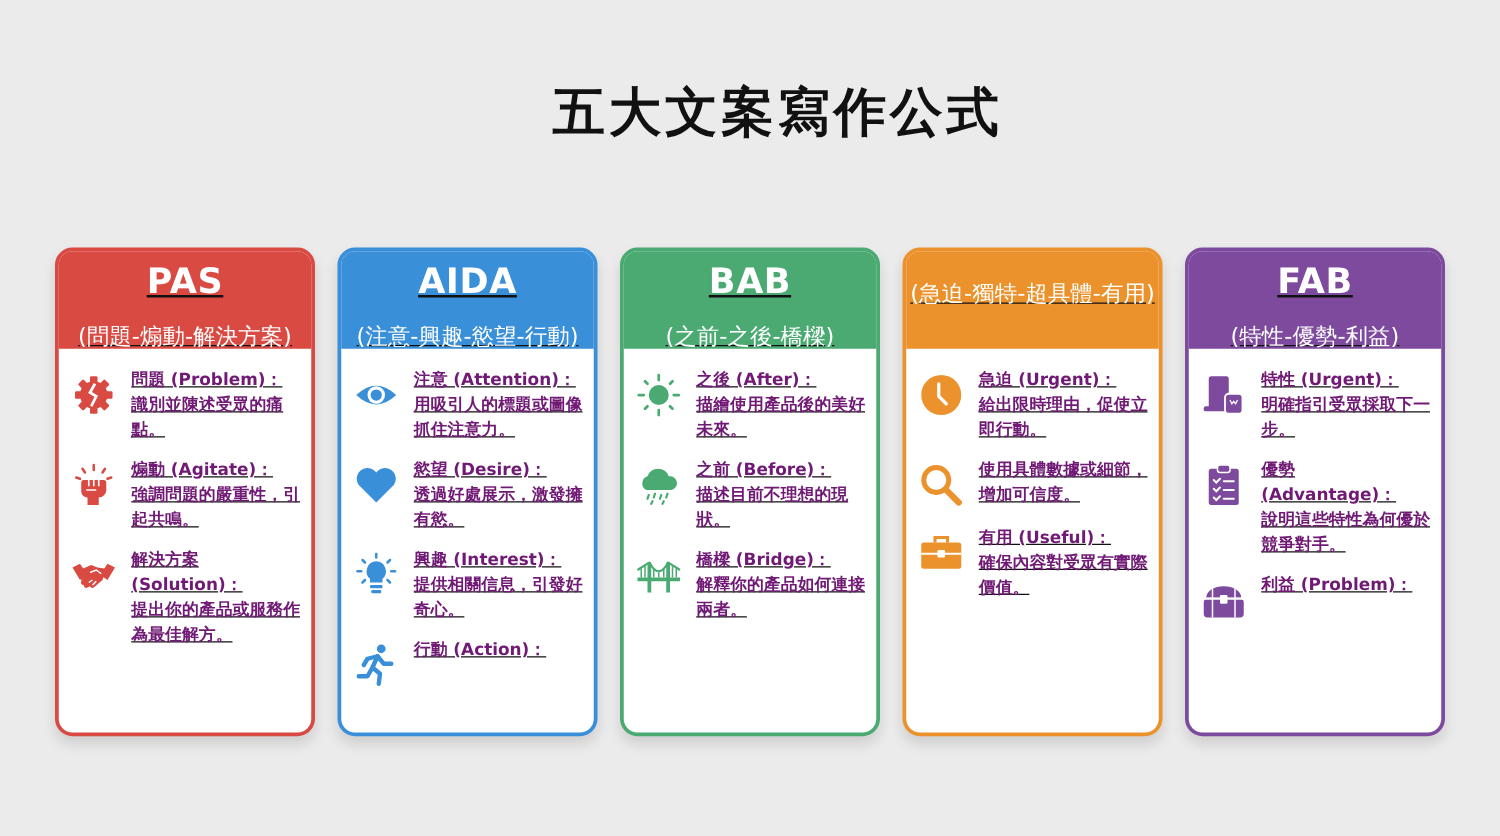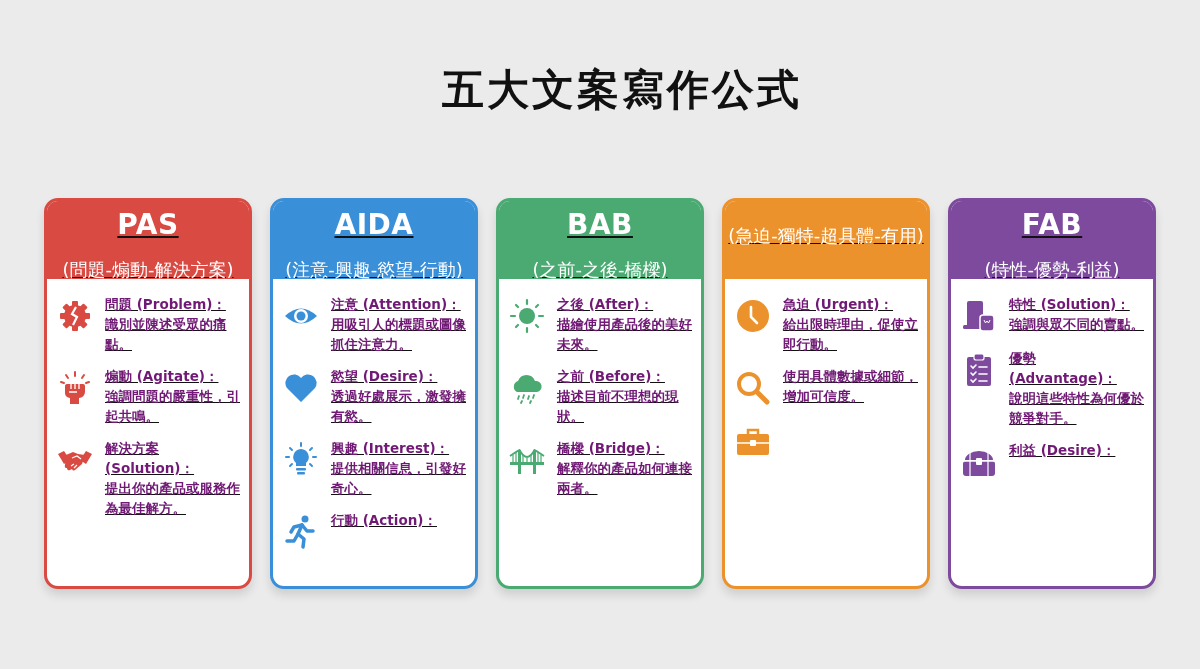--- a/index.html
+++ b/index.html
@@ -335,42 +335,46 @@
       </div>
       <div class="item">
         <span class="item-icon">
           <svg viewBox="0 0 36 36">
               <path d="M13 10 v-4 h10 v4" stroke="#ec922c" stroke-width="2.5" fill="none"></path>
               <rect x="2" y="10" width="32" height="21" rx="2" fill="#ec922c"></rect>
               <line x1="2" y1="19" x2="34" y2="19" stroke="#fff" stroke-width="1.5"></line>
               <rect x="15" y="16" width="6" height="6" rx="1" fill="#fff"></rect>
             </svg>
         </span>
+        <div class="item-text">
+          <div>有用 (Useful)：</div>
+          <div>確保內容對受眾有實際價值。</div>
+        </div>
       </div>
     </div>
   </div>
 
   <div class="card" style="--c:#7d4a9e">
     <div class="card-head">
       <div class="card-name">FAB</div>
       <div class="card-sub">(特性-優勢-利益)</div>
     </div>
     <div class="card-body">
       <div class="item">
         <span class="item-icon">
           <svg viewBox="0 0 36 36">
               <rect x="6" y="3" width="16" height="26" rx="2" fill="#7d4a9e"></rect>
               <rect x="2" y="27" width="18" height="4" rx="1.5" fill="#7d4a9e"></rect>
               <rect x="19" y="17" width="14" height="16" rx="3" fill="#7d4a9e" stroke="#fff" stroke-width="1.5"></rect>
               <path d="M23 22 l1.5 3 l1.5 -2 l1.5 2 l1.5 -3" stroke="#fff" stroke-width="1" fill="none"></path>
             </svg>
         </span>
         <div class="item-text">
-          <div>特性 (Solution)：</div>
-          <div>強調與眾不同的賣點。</div>
+          <div>特性 (Urgent)：</div>
+          <div>明確指引受眾採取下一步。</div>
         </div>
       </div>
       <div class="item">
         <span class="item-icon">
           <svg viewBox="0 0 36 36">
               <rect x="6" y="5" width="24" height="29" rx="2" fill="#7d4a9e"></rect>
               <rect x="13" y="2" width="10" height="6" rx="2" fill="#7d4a9e" stroke="#fff" stroke-width="1.2"></rect>
               <g stroke="#fff" stroke-width="1.6" fill="none" stroke-linecap="round">
                 <path d="M10 14 l2 2 l3 -3"></path>
                 <line x1="18" y1="15" x2="26" y2="15"></line>
@@ -391,19 +395,19 @@
           <svg viewBox="0 0 36 36">
               <path d="M4 16 a14 9 0 0 1 28 0 z" fill="#7d4a9e"></path>
               <rect x="2" y="17" width="32" height="15" rx="3" fill="#7d4a9e"></rect>
               <line x1="2" y1="17" x2="34" y2="17" stroke="#fff" stroke-width="1.5"></line>
               <line x1="9" y1="7" x2="9" y2="32" stroke="#fff" stroke-width="1.2"></line>
               <line x1="27" y1="7" x2="27" y2="32" stroke="#fff" stroke-width="1.2"></line>
               <rect x="15" y="14" width="6" height="7" rx="1" fill="#fff"></rect>
             </svg>
         </span>
         <div class="item-text">
-          <div>利益 (Desire)：</div>
+          <div>利益 (Problem)：</div>
         </div>
       </div>
     </div>
   </div>
 
 </div>
 
 </body></html>

